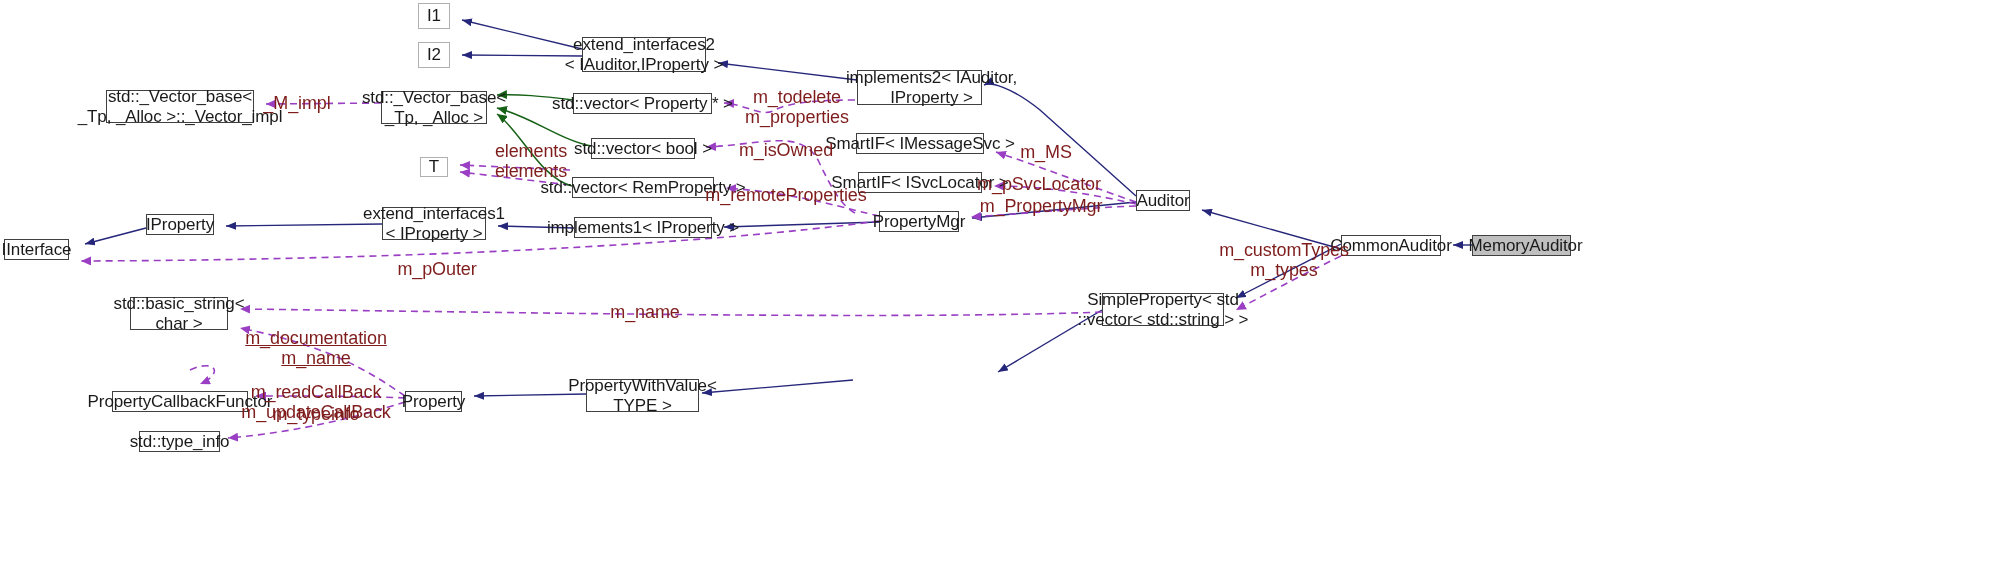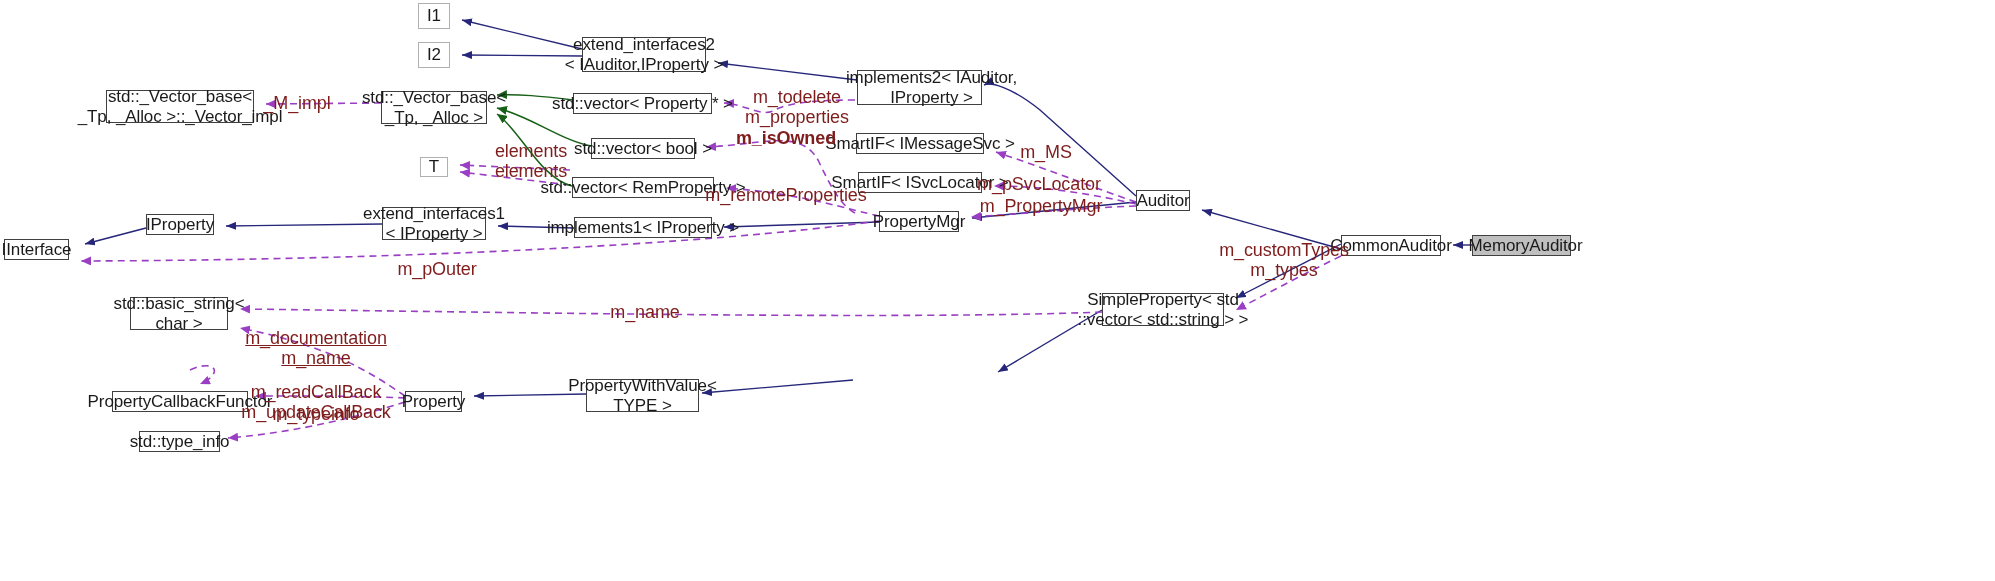--- a/index.html
+++ b/index.html
@@ -150,21 +150,21 @@
 char &gt;</div>
   <div class="node" style="left:112px;top:391px;width:136px;height:21px;">PropertyCallbackFunctor</div>
   <div class="node" style="left:139px;top:431px;width:81px;height:21px;">std::type_info</div>
   <div class="node" style="left:405px;top:391px;width:57px;height:21px;">Property</div>
   <div class="node" style="left:586px;top:379px;width:113px;height:33px;">PropertyWithValue&lt;
 TYPE &gt;</div>
 
   <div class="edge-label" style="left:297px;top:93px;">_M_impl</div>
   <div class="edge-label" style="left:789px;top:87px;margin-left:8px;">m_todelete
 m_properties</div>
-  <div class="edge-label" style="left:786px;top:128px;font-weight:bold;">m_isOwned</div>
+  <div class="edge-label" style="left:786px;top:140px;">m_isOwned</div>
   <div class="edge-label" style="left:531px;top:141px;">elements</div>
   <div class="edge-label" style="left:531px;top:161px;">elements</div>
   <div class="edge-label" style="left:786px;top:185px;">m_remoteProperties</div>
   <div class="edge-label" style="left:1046px;top:142px;">m_MS</div>
   <div class="edge-label" style="left:1039px;top:174px;">m_pSvcLocator</div>
   <div class="edge-label" style="left:1041px;top:196px;">m_PropertyMgr</div>
   <div class="edge-label" style="left:437px;top:259px;">m_pOuter</div>
   <div class="edge-label" style="left:1284px;top:240px;">m_customTypes
 m_types</div>
   <div class="edge-label" style="left:645px;top:302px;">m_name</div>

